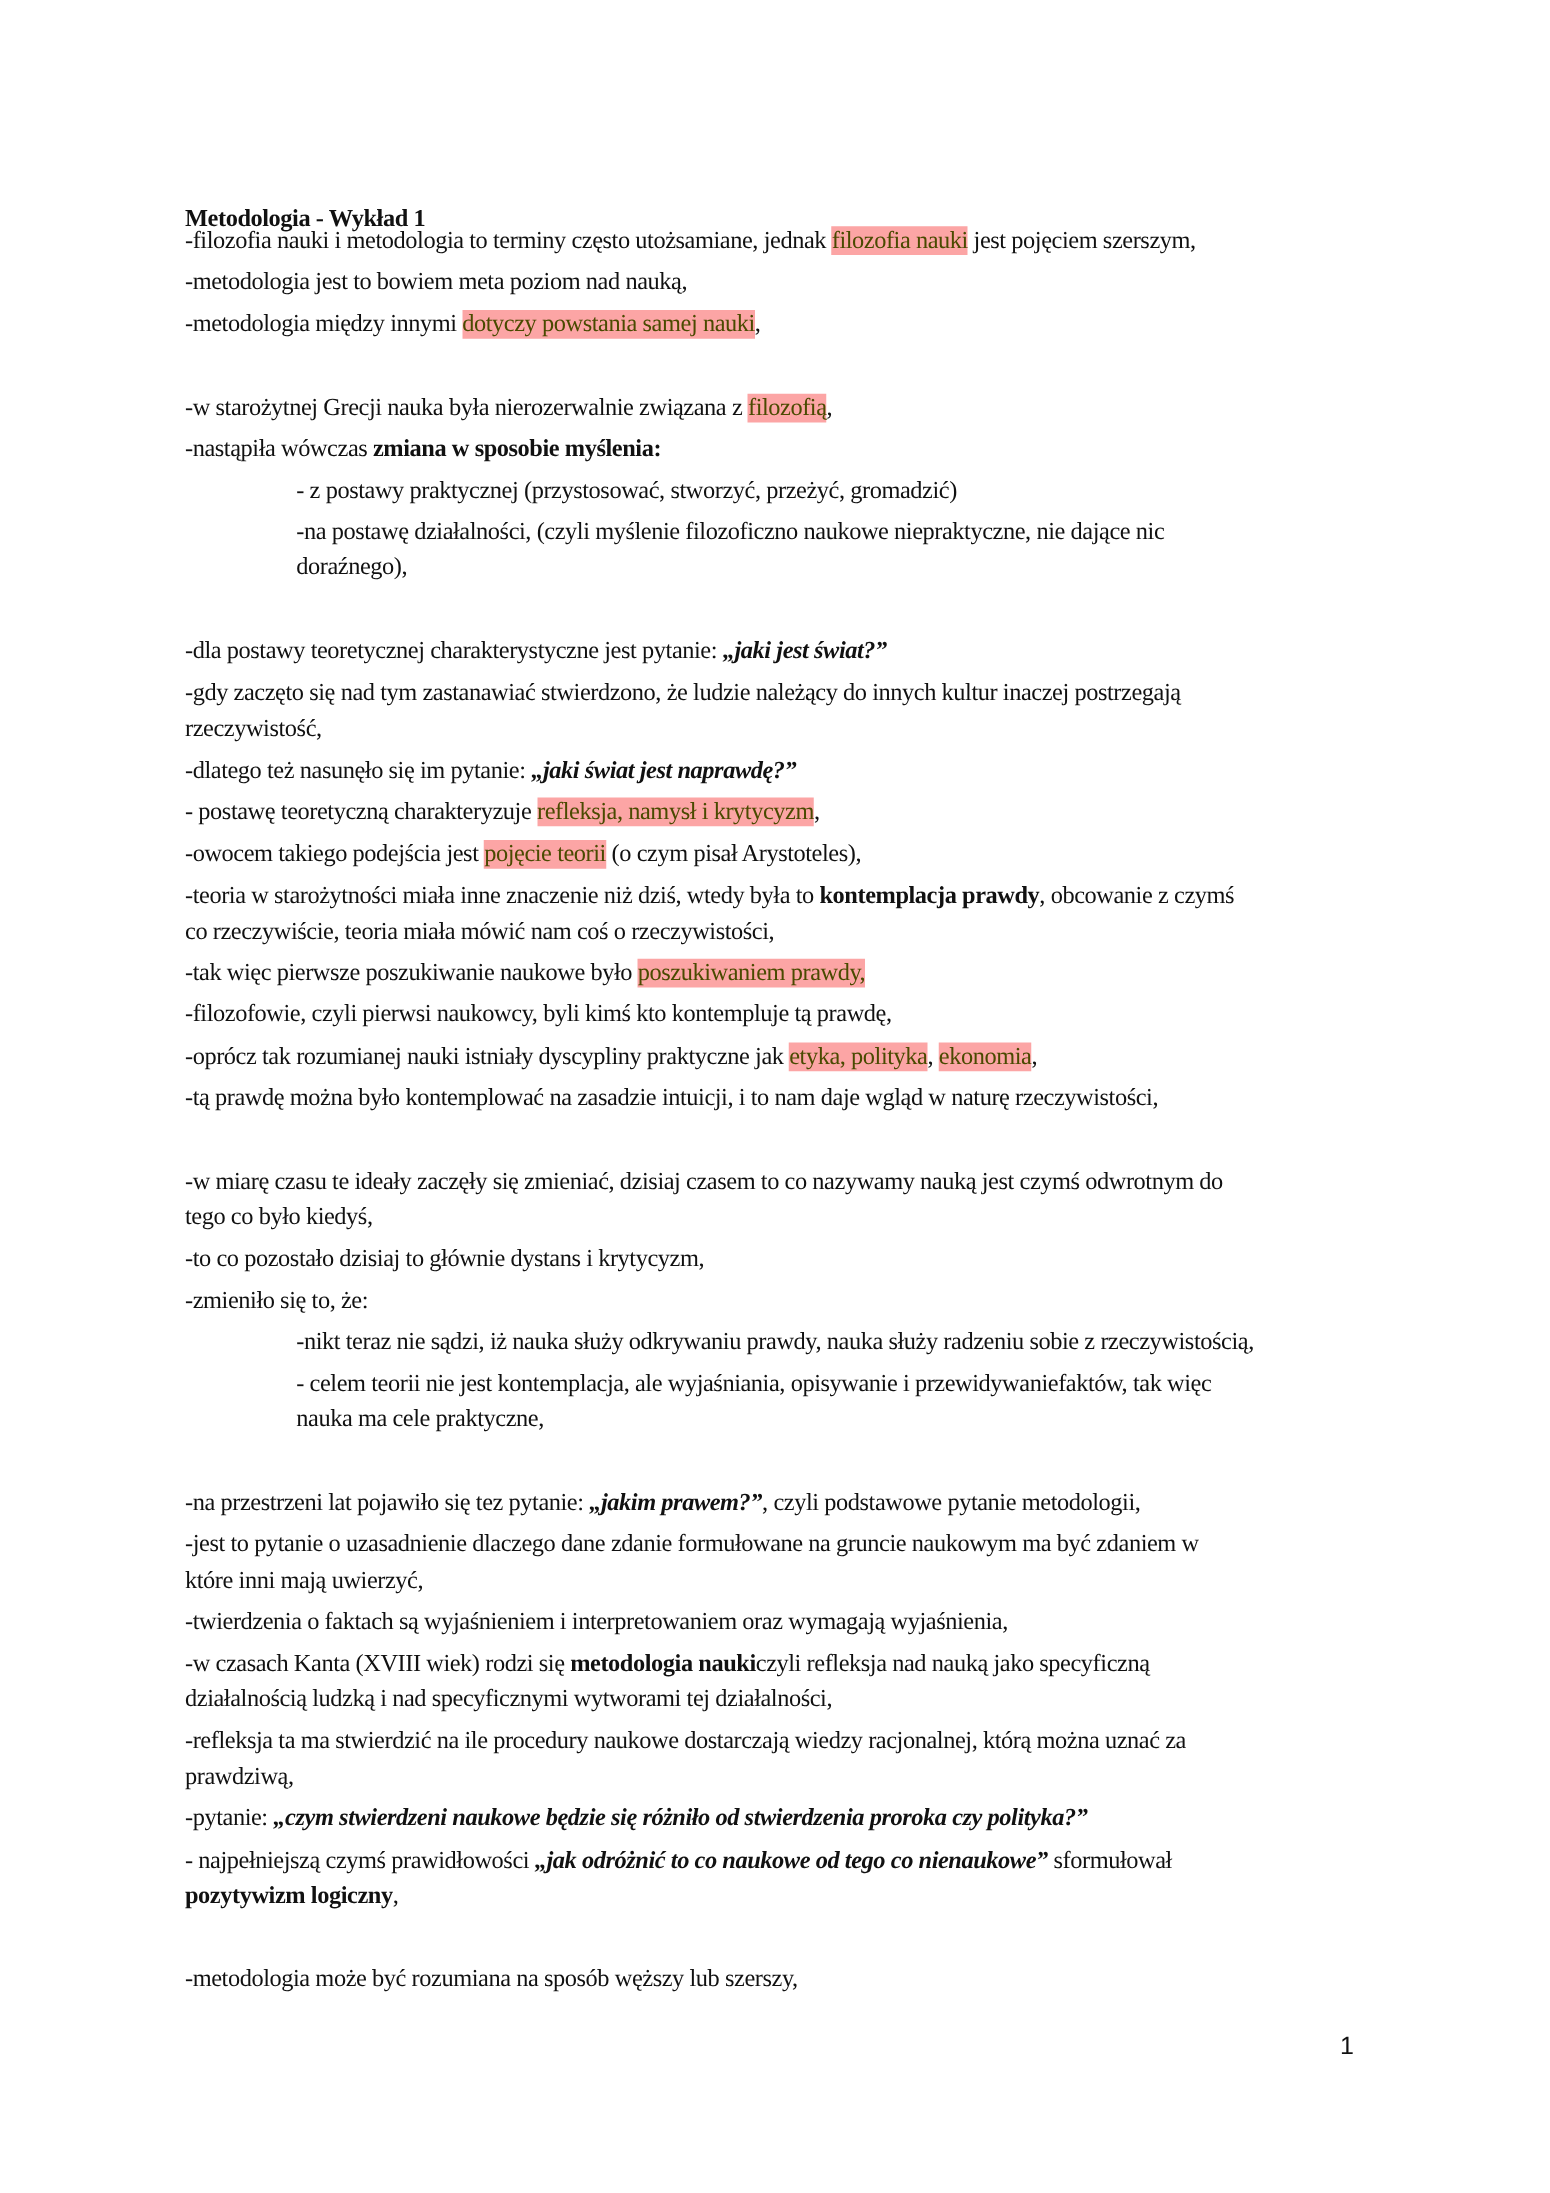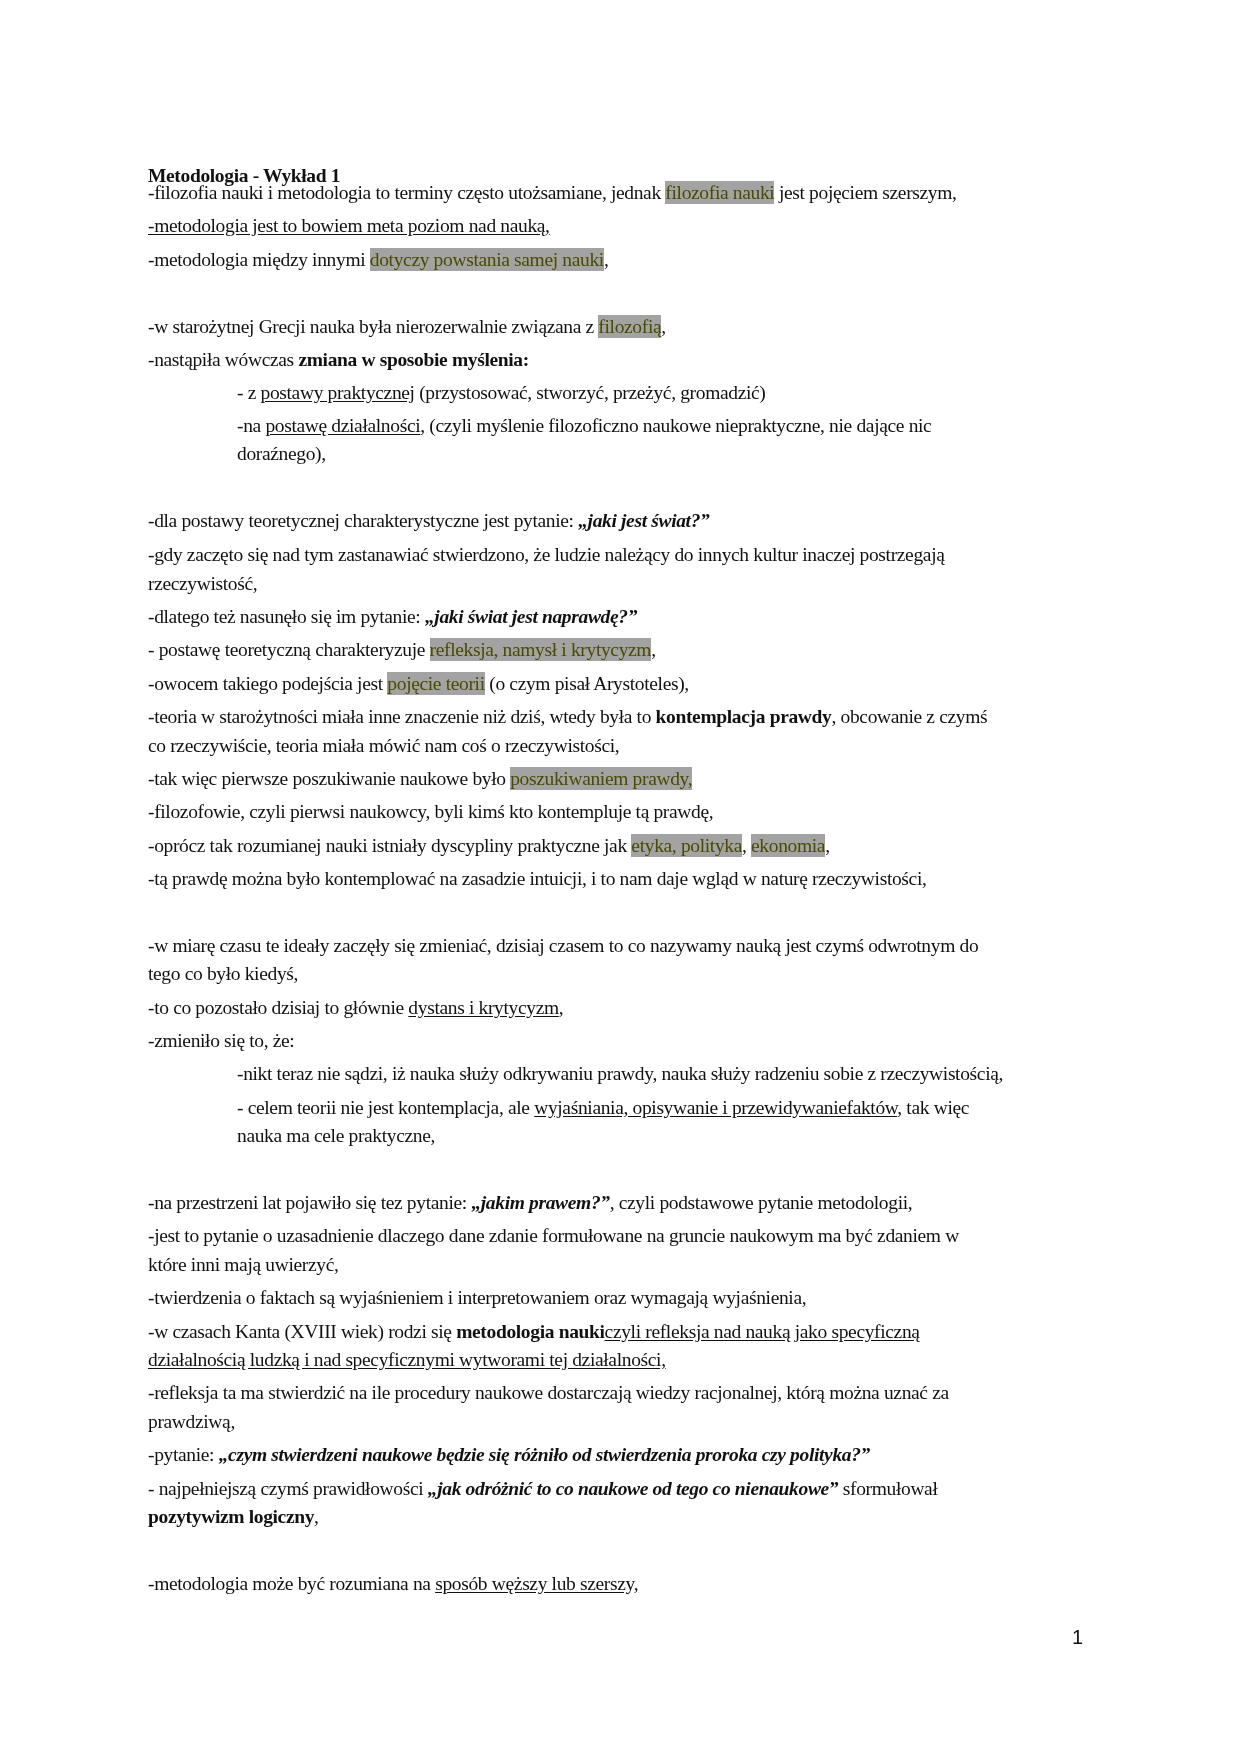--- a/index.html
+++ b/index.html
@@ -4,22 +4,22 @@
 <style>
   html, body { margin: 0; padding: 0; background: #ffffff; }
   body { width: 1240px; height: 1754px; position: relative; overflow: hidden;
          font-family: "Liberation Serif", "DejaVu Serif", serif; color: #111; }
   .page { position: absolute; left: 0; top: 0; width: 1240px; height: 1754px; }
   .line { position: absolute; left: 148px; font-size: 19.5px; line-height: 24px; white-space: nowrap; letter-spacing: -0.35px; }
   .ind { left: 237px; text-align: center; }
   .title { font-weight: bold; }
   .b { font-weight: bold; }
   .bi { font-weight: bold; font-style: italic; text-align: right; }
-  .u { text-decoration: underline; text-underline-offset: 2px; }
-  .hl { background: #a3a3a3; color: #4a4a00; padding: 1px 0; }
+  .u { text-underline-offset: 2px; }
+  .hl { background: #fca5a5; color: #4a4a00; padding: 1px 0; }
   .pagenum { position: absolute; left: 1072px; top: 1626px; font-family: "Liberation Sans", "DejaVu Sans", sans-serif; font-size: 20px; }
 </style>
 </head>
 <body>
 
 <div class="page">
   <div class="line title" style="top:164px">Metodologia - Wykład 1</div>
 
   <div class="line" style="top:181px"><span>-filozofia nauki i metodologia to terminy często utożsamiane, jednak </span><span class="hl">filozofia nauki</span><span> jest pojęciem szerszym,</span></div>
   <div class="line" style="top:214px"><span class="u">-metodologia jest to bowiem meta poziom nad nauką,</span></div>

